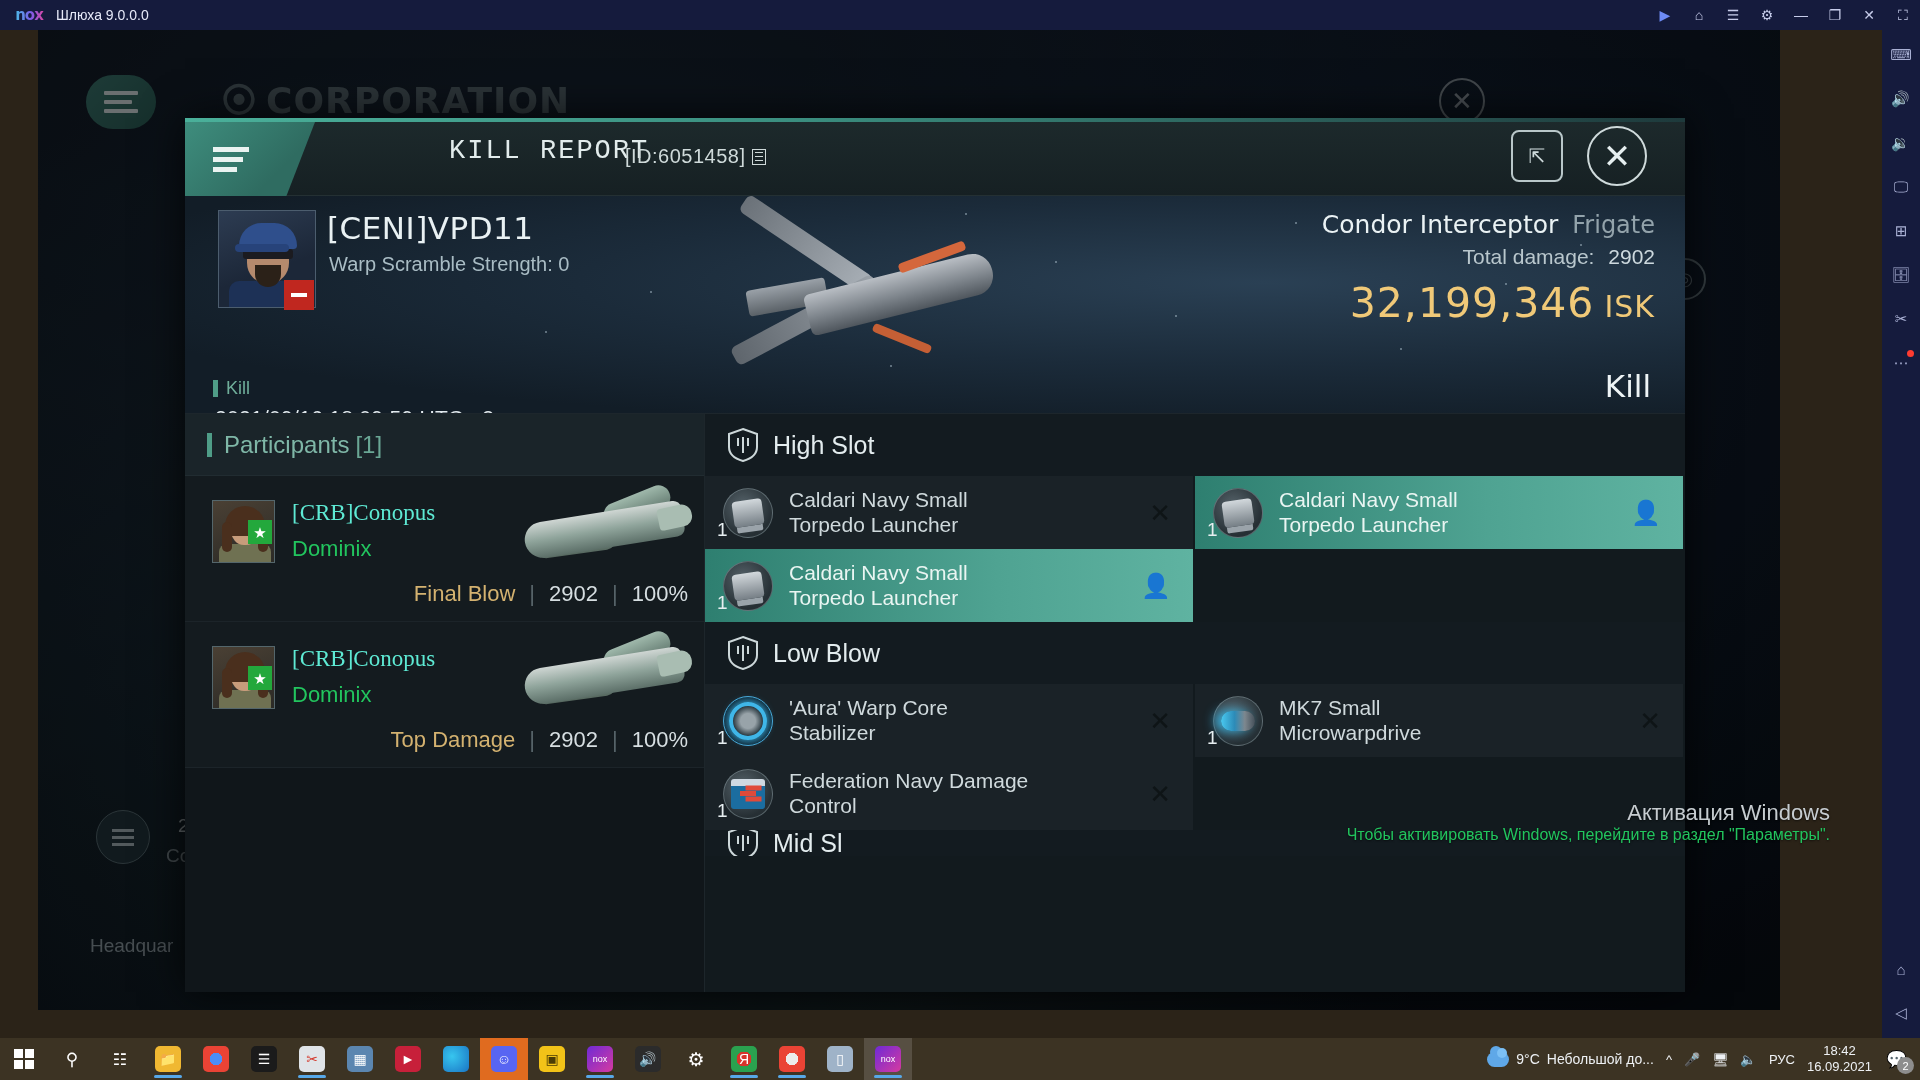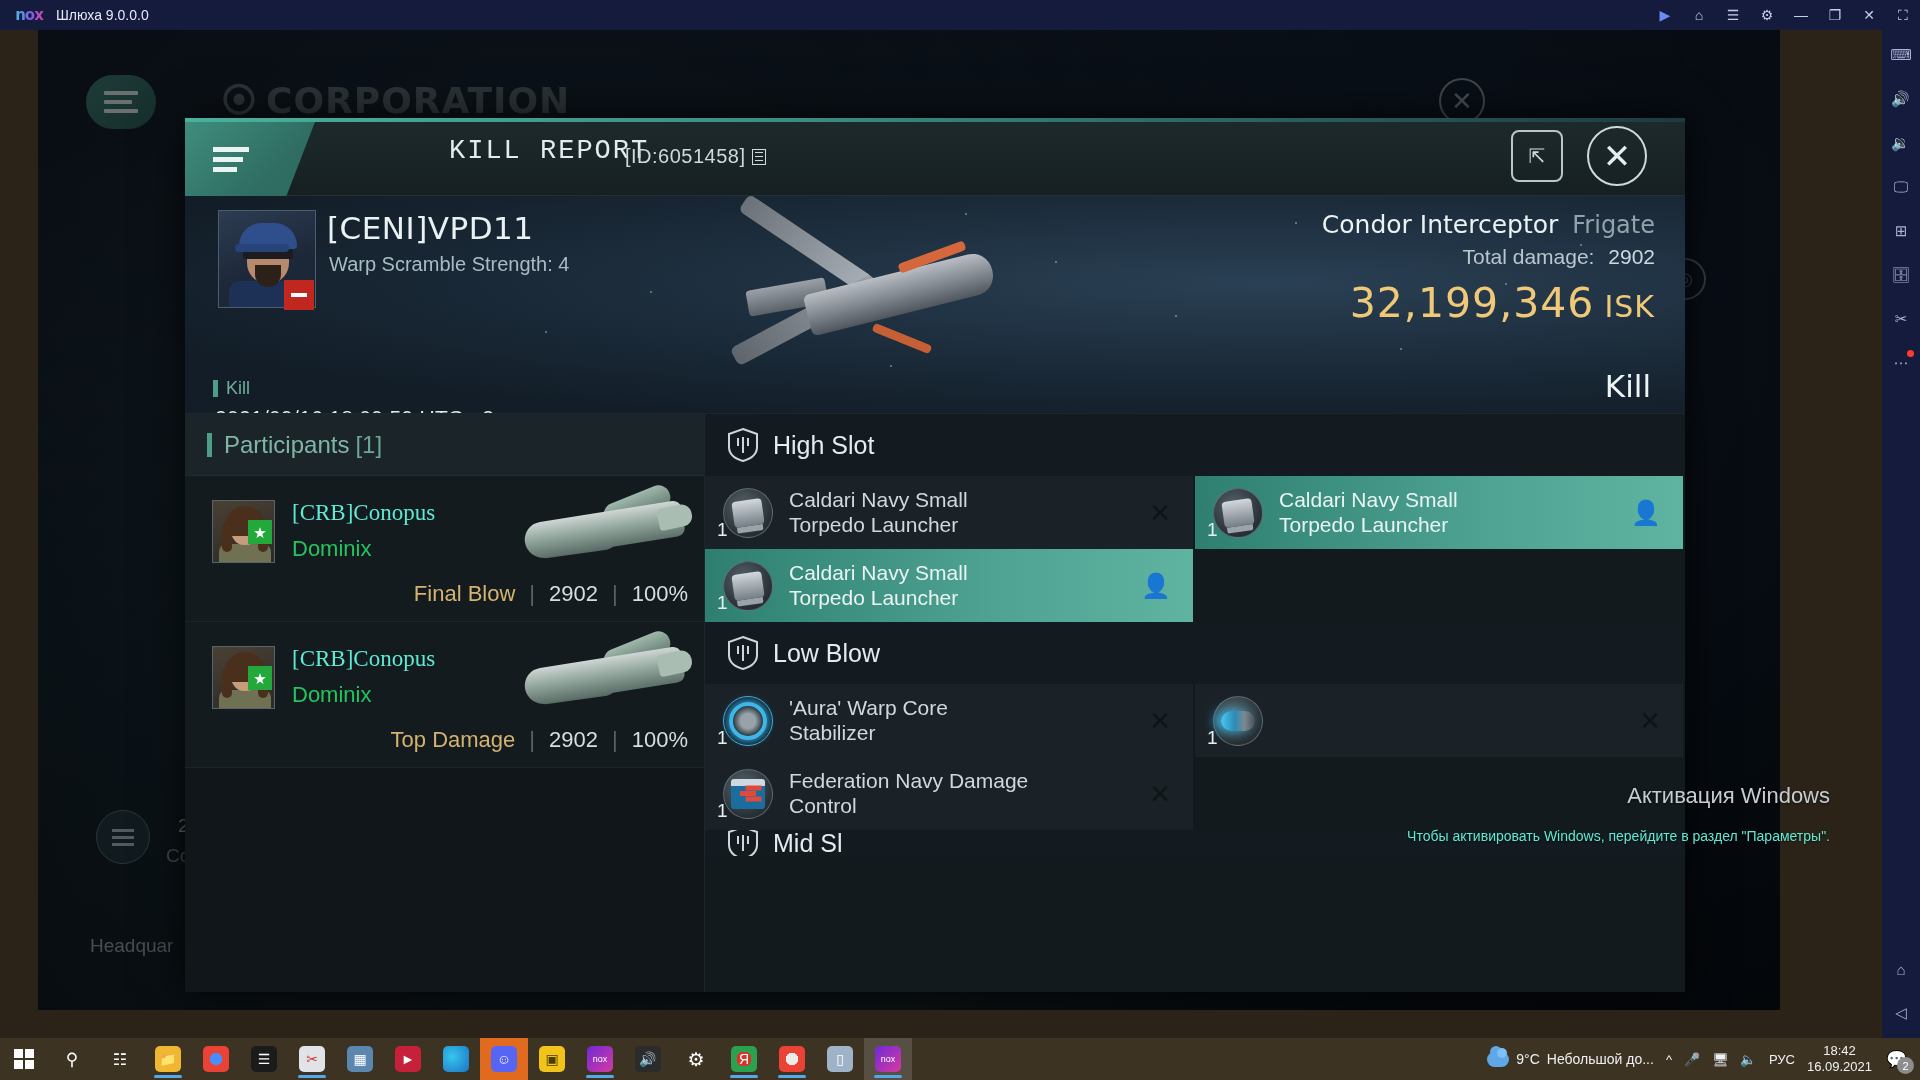--- a/index.html
+++ b/index.html
@@ -345,21 +345,21 @@
   .mod-action.person { color: #a9e3d6; font-size: 24px; }
   .mod-x { color: #0e1416; }
   .slot-head-partial { height: 26px; overflow: hidden; }
 
   
   #activation {
     position: absolute; right: 52px; bottom: 196px; text-align: right; color: #b9c0c4;
     text-shadow: 0 1px 2px rgba(0,0,0,.6);
   }
   #activation .a1 { font-size: 22px; color:#c6ccd0;text-align:right; }
-  #activation .a2 { font-size: 14px; margin-top: 19px; color:#5eead4; }
+  #activation .a2 { font-size: 16px; margin-top: 0; color:#22c55e; }
 
   
   #taskbar {
     position: absolute; left: 0; bottom: 0; width: 1920px; height: 42px;
     background: #3c3323; display: flex; align-items: center;
   }
   .tb-item {
     width: 48px; height: 42px; display: flex; align-items: center; justify-content: center;
     position: relative;
   }
@@ -487,21 +487,21 @@
           <div class="av-head"></div>
           <div class="av-beard"></div>
           <div class="av-glasses"></div>
           <div class="av-cap"></div>
         </div>
         <div class="av-badge">
             <i></i>
           </div>
 
         <div class="victim-name">[CENI]VPD11</div>
-        <div class="victim-sub">Warp Scramble Strength: 4</div>
+        <div class="victim-sub">Warp Scramble Strength: 0</div>
         <div class="kill-tag">
             <span>Kill</span>
           </div>
         <div class="kr-date">2021/09/16 18:09:59 UTC +3</div>
 
         <div class="ship-art">
           <div class="ship-wing-a"></div>
           <div class="ship-wing-b"></div>
           <div class="ship-tail"></div>
           <div class="ship-body"></div>
@@ -638,20 +638,21 @@
                 <div class="mod-ico aura"></div>
                 <div class="mod-qty">1</div>
                 <div class="mod-name">'Aura' Warp Core Stabilizer</div>
                 <div class="mod-action mod-x">✕</div>
               </div>
             </div>
             <div class="slot-cell">
               <div class="mod">
                 <div class="mod-ico mwd"></div>
                 <div class="mod-qty">1</div>
+                <div class="mod-name">MK7 Small Microwarpdrive</div>
                 <div class="mod-action mod-x">✕</div>
               </div>
             </div>
             <div class="slot-cell">
               <div class="mod">
                 <div class="mod-ico dc"></div>
                 <div class="mod-qty">1</div>
                 <div class="mod-name">Federation Navy Damage Control</div>
                 <div class="mod-action mod-x">✕</div>
               </div>

